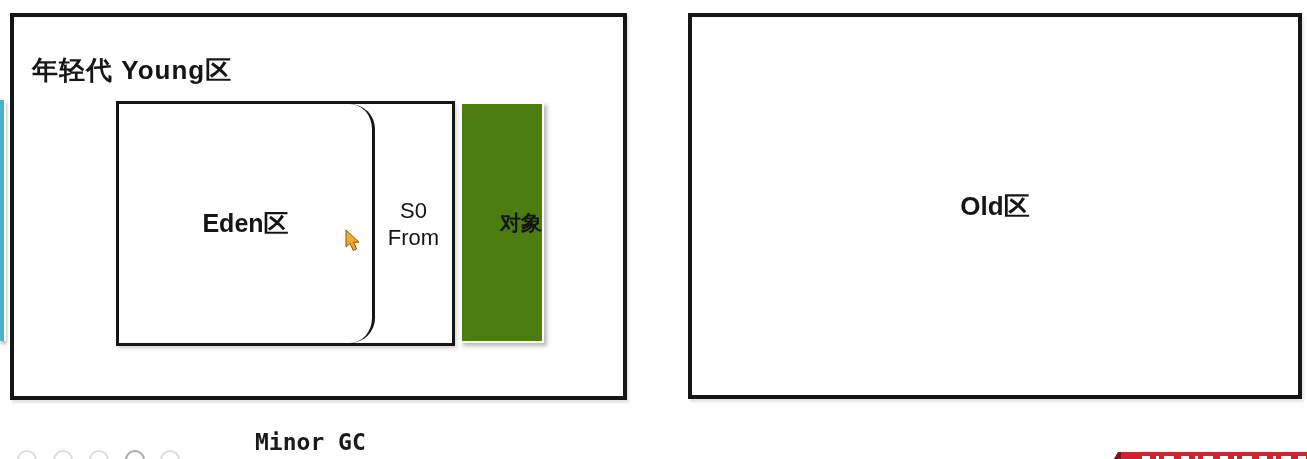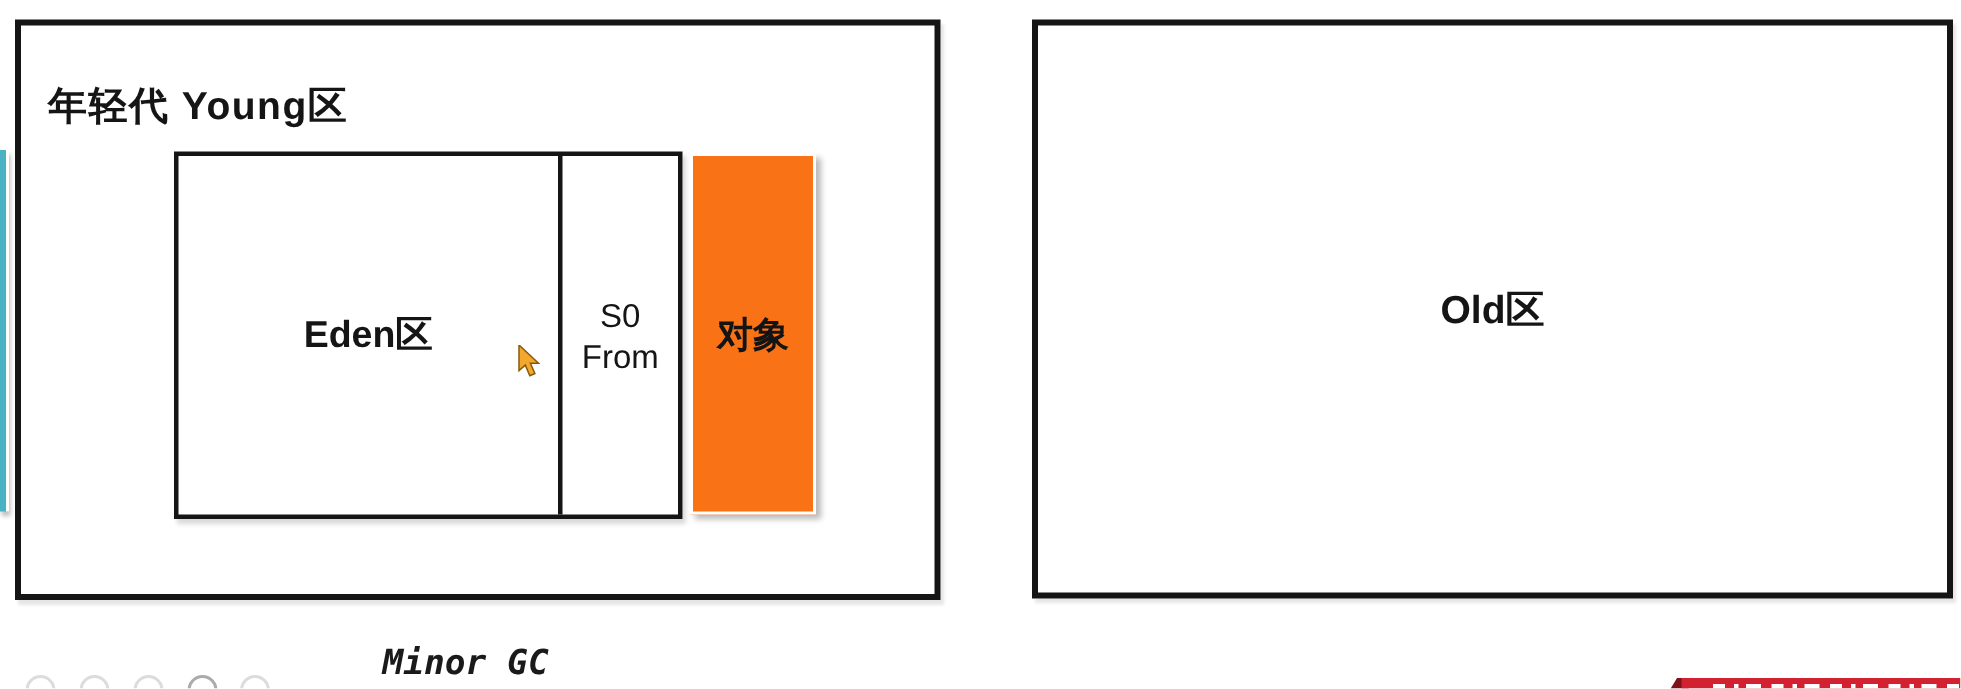--- a/index.html
+++ b/index.html
@@ -38,49 +38,48 @@
   .eden-s0-box{
     position:absolute;left:116px;top:101px;width:339px;height:245px;
     border:3px solid #151515;box-sizing:border-box;
     background:#fff;
     display:flex;
     box-shadow:2px 3px 3px rgba(0,0,0,0.15);
   }
   .eden-cell{
     width:253px;border-right:3px solid #151515;
     display:flex;align-items:center;justify-content:center;
-    font-size:25px;font-weight:700;line-height:35px;text-align:center;
+    font-size:25px;font-weight:700;line-height:35px;text-align:center;border-radius:25px;
   }
   .s0-cell{
     flex:1;
     display:flex;flex-direction:column;align-items:center;justify-content:center;
     font-size:22px;font-weight:400;line-height:27px;text-align:center;
   }
   
   .object-box{
     position:absolute;left:460px;top:102px;width:84px;height:241px;
-    background:#f97316;
+    background:#4d7c0f;
     border:2px solid #ffffff;box-sizing:border-box;
     box-shadow:3px 3px 4px rgba(0,0,0,0.28);
-    display:flex;align-items:center;justify-content:center;
-    font-size:24px;font-weight:700;color:#141414;
+    display:flex;align-items:center;justify-content:flex-end;
+    font-size:21px;font-weight:700;color:#141414;
   }
   .object-sliver{
     position:absolute;left:0;top:100px;width:4px;height:241px;
     background:#4ab2c2;
     border-right:2px solid #ffffff;
     box-shadow:1px 3px 3px rgba(0,0,0,0.25);
   }
   
   .gc-label{
     position:absolute;left:255px;top:429px;
     font-family:"DejaVu Sans Mono", monospace;
     font-weight:700;font-size:23px;color:#1a1a1a;
     white-space:nowrap;
-    font-style:italic;
   }
   
   .bottom-circle{
     position:absolute;top:450px;
     width:20px;height:20px;border-radius:50%;
     border:2px solid #dcdcdc;background:#fff;box-sizing:border-box;
   }
   .bottom-circle.emph{border-color:#ababab;}
   
   .cursor{position:absolute;left:345px;top:230px;width:17px;height:22px;}

